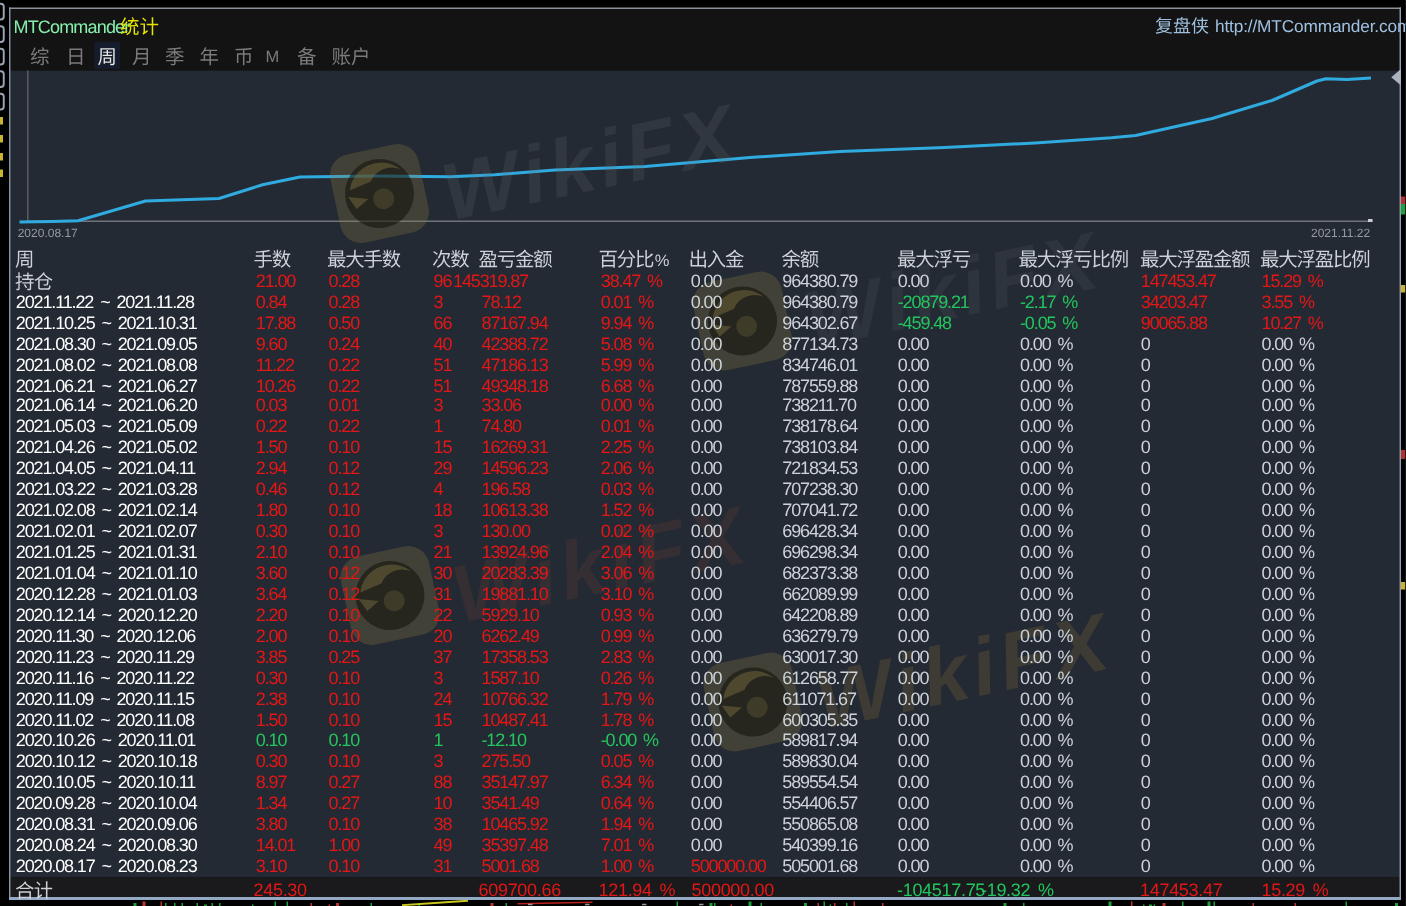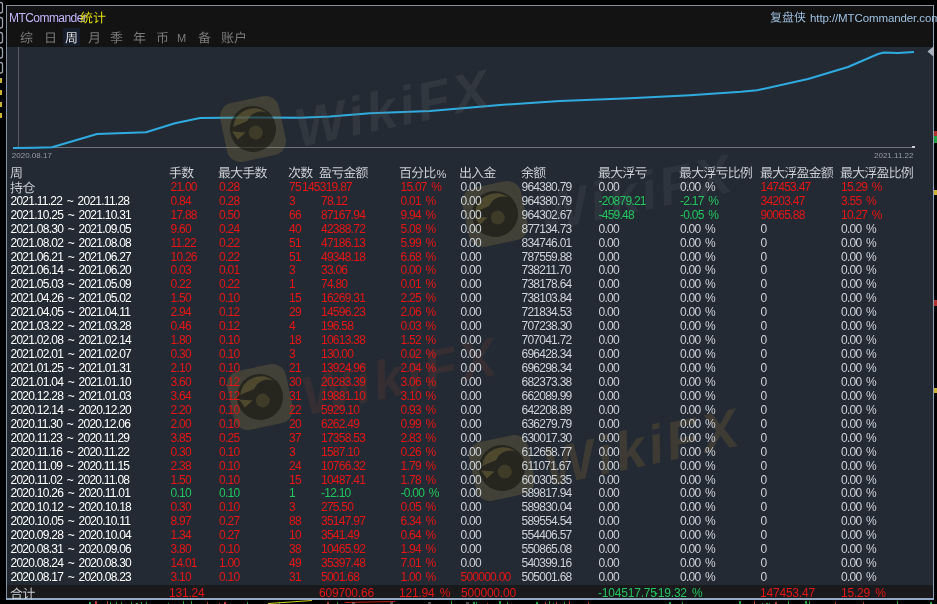--- a/index.html
+++ b/index.html
@@ -51,21 +51,21 @@
         <path id="c34" transform="scale(1,-1)" d="M693 493C689 183 676 46 458 -31C471 -43 489 -67 496 -84C732 2 754 161 759 493ZM738 84C804 36 888 -33 930 -77L972 -24C930 17 843 84 778 130ZM531 610V138H595V549H850V140H916V610H728C741 641 755 678 768 714H953V780H515V714H700C690 680 675 641 663 610ZM214 821C227 798 242 770 254 744H61V593H127V682H429V593H497V744H333C319 773 299 809 282 837ZM126 233V-73H194V-40H369V-71H439V233ZM194 21V172H369V21ZM149 416 224 376C168 337 104 305 39 284C50 270 64 236 70 217C146 246 221 287 288 341C351 305 412 268 450 241L501 293C462 319 402 354 339 387C388 436 430 492 459 555L418 582L403 579H250C262 598 272 618 281 637L213 649C184 582 126 502 40 444C54 434 75 412 84 397C135 433 177 476 210 520H364C342 483 312 450 278 419L197 461Z"></path>
       </defs>
     </svg>
 <div class="abs" style="left:7px;top:6px;width:926px;height:41px;background:#131313"></div>
 <div class="abs" style="left:7px;top:47px;width:926px;height:538px;background:#242a33"></div>
 <div class="abs" style="left:7px;top:585px;width:926px;height:13px;background:#1a1a1c"></div>
 <div class="abs" style="left:6px;top:5px;width:928px;height:1px;background:#8a9098"></div>
 <div class="abs" style="left:6px;top:5px;width:1px;height:595px;background:#8795a8"></div>
 <div class="abs" style="left:933px;top:5px;width:1px;height:595px;background:#8fa0b4"></div>
 <div class="abs" style="left:6px;top:598px;width:928px;height:2px;background:#93a9c4"></div>
-<div class="abs" style="left:9px;top:11px;font-size:12px;color:#c4b5fd;letter-spacing:-0.55px">MTCommander</div>
+<div class="abs" style="left:9px;top:11px;font-size:12px;color:#86efac;letter-spacing:-0.55px">MTCommander</div>
 <svg style="position:absolute;left:79.5px;top:11.3px" width="26" height="13" viewBox="0 0 2000 1000" fill="#e4e400">
       <use href="#c29" x="0" y="880"></use>
       <use href="#c31" x="1000" y="880"></use>
     </svg>
 <svg style="position:absolute;left:770px;top:11.3px" width="36" height="12" viewBox="0 0 3000 1000" fill="#9fc0e0">
       <use href="#c11" x="0" y="880"></use>
       <use href="#c28" x="1000" y="880"></use>
       <use href="#c4" x="2000" y="880"></use>
     </svg>
 <div class="abs" style="left:810px;top:11.5px;font-size:11.5px;letter-spacing:-0.1px;color:#9fc0e0">http://MTCommander.com</div>
@@ -224,30 +224,30 @@
 <div class="col" style="left:321px;top:194.8px"><div class="r">78.12</div><div class="r">87167.94</div><div class="r">42388.72</div><div class="r">47186.13</div><div class="r">49348.18</div><div class="r">33.06</div><div class="r">74.80</div><div class="r">16269.31</div><div class="r">14596.23</div><div class="r">196.58</div><div class="r">10613.38</div><div class="r">130.00</div><div class="r">13924.96</div><div class="r">20283.39</div><div class="r">19881.10</div><div class="r">5929.10</div><div class="r">6262.49</div><div class="r">17358.53</div><div class="r">1587.10</div><div class="r">10766.32</div><div class="r">10487.41</div><div class="g">-12.10</div><div class="r">275.50</div><div class="r">35147.97</div><div class="r">3541.49</div><div class="r">10465.92</div><div class="r">35397.48</div><div class="r">5001.68</div></div>
 <div class="col" style="left:400.5px;top:194.8px"><div class="r">0.01 %</div><div class="r">9.94 %</div><div class="r">5.08 %</div><div class="r">5.99 %</div><div class="r">6.68 %</div><div class="r">0.00 %</div><div class="r">0.01 %</div><div class="r">2.25 %</div><div class="r">2.06 %</div><div class="r">0.03 %</div><div class="r">1.52 %</div><div class="r">0.02 %</div><div class="r">2.04 %</div><div class="r">3.06 %</div><div class="r">3.10 %</div><div class="r">0.93 %</div><div class="r">0.99 %</div><div class="r">2.83 %</div><div class="r">0.26 %</div><div class="r">1.79 %</div><div class="r">1.78 %</div><div class="g">-0.00 %</div><div class="r">0.05 %</div><div class="r">6.34 %</div><div class="r">0.64 %</div><div class="r">1.94 %</div><div class="r">7.01 %</div><div class="r">1.00 %</div></div>
 <div class="col" style="left:460.5px;top:194.8px"><div class="w">0.00</div><div class="w">0.00</div><div class="w">0.00</div><div class="w">0.00</div><div class="w">0.00</div><div class="w">0.00</div><div class="w">0.00</div><div class="w">0.00</div><div class="w">0.00</div><div class="w">0.00</div><div class="w">0.00</div><div class="w">0.00</div><div class="w">0.00</div><div class="w">0.00</div><div class="w">0.00</div><div class="w">0.00</div><div class="w">0.00</div><div class="w">0.00</div><div class="w">0.00</div><div class="w">0.00</div><div class="w">0.00</div><div class="w">0.00</div><div class="w">0.00</div><div class="w">0.00</div><div class="w">0.00</div><div class="w">0.00</div><div class="w">0.00</div><div class="r">500000.00</div></div>
 <div class="col" style="left:521.5px;top:194.8px"><div class="w">964380.79</div><div class="w">964302.67</div><div class="w">877134.73</div><div class="w">834746.01</div><div class="w">787559.88</div><div class="w">738211.70</div><div class="w">738178.64</div><div class="w">738103.84</div><div class="w">721834.53</div><div class="w">707238.30</div><div class="w">707041.72</div><div class="w">696428.34</div><div class="w">696298.34</div><div class="w">682373.38</div><div class="w">662089.99</div><div class="w">642208.89</div><div class="w">636279.79</div><div class="w">630017.30</div><div class="w">612658.77</div><div class="w">611071.67</div><div class="w">600305.35</div><div class="w">589817.94</div><div class="w">589830.04</div><div class="w">589554.54</div><div class="w">554406.57</div><div class="w">550865.08</div><div class="w">540399.16</div><div class="w">505001.68</div></div>
 <div class="col" style="left:598.5px;top:194.8px"><div class="g">-20879.21</div><div class="g">-459.48</div><div class="w">0.00</div><div class="w">0.00</div><div class="w">0.00</div><div class="w">0.00</div><div class="w">0.00</div><div class="w">0.00</div><div class="w">0.00</div><div class="w">0.00</div><div class="w">0.00</div><div class="w">0.00</div><div class="w">0.00</div><div class="w">0.00</div><div class="w">0.00</div><div class="w">0.00</div><div class="w">0.00</div><div class="w">0.00</div><div class="w">0.00</div><div class="w">0.00</div><div class="w">0.00</div><div class="w">0.00</div><div class="w">0.00</div><div class="w">0.00</div><div class="w">0.00</div><div class="w">0.00</div><div class="w">0.00</div><div class="w">0.00</div></div>
 <div class="col" style="left:680px;top:194.8px"><div class="g">-2.17 %</div><div class="g">-0.05 %</div><div class="w">0.00 %</div><div class="w">0.00 %</div><div class="w">0.00 %</div><div class="w">0.00 %</div><div class="w">0.00 %</div><div class="w">0.00 %</div><div class="w">0.00 %</div><div class="w">0.00 %</div><div class="w">0.00 %</div><div class="w">0.00 %</div><div class="w">0.00 %</div><div class="w">0.00 %</div><div class="w">0.00 %</div><div class="w">0.00 %</div><div class="w">0.00 %</div><div class="w">0.00 %</div><div class="w">0.00 %</div><div class="w">0.00 %</div><div class="w">0.00 %</div><div class="w">0.00 %</div><div class="w">0.00 %</div><div class="w">0.00 %</div><div class="w">0.00 %</div><div class="w">0.00 %</div><div class="w">0.00 %</div><div class="w">0.00 %</div></div>
 <div class="col" style="left:760.5px;top:194.8px"><div class="r">34203.47</div><div class="r">90065.88</div><div class="w">0</div><div class="w">0</div><div class="w">0</div><div class="w">0</div><div class="w">0</div><div class="w">0</div><div class="w">0</div><div class="w">0</div><div class="w">0</div><div class="w">0</div><div class="w">0</div><div class="w">0</div><div class="w">0</div><div class="w">0</div><div class="w">0</div><div class="w">0</div><div class="w">0</div><div class="w">0</div><div class="w">0</div><div class="w">0</div><div class="w">0</div><div class="w">0</div><div class="w">0</div><div class="w">0</div><div class="w">0</div><div class="w">0</div></div>
 <div class="col" style="left:841px;top:194.8px"><div class="r">3.55 %</div><div class="r">10.27 %</div><div class="w">0.00 %</div><div class="w">0.00 %</div><div class="w">0.00 %</div><div class="w">0.00 %</div><div class="w">0.00 %</div><div class="w">0.00 %</div><div class="w">0.00 %</div><div class="w">0.00 %</div><div class="w">0.00 %</div><div class="w">0.00 %</div><div class="w">0.00 %</div><div class="w">0.00 %</div><div class="w">0.00 %</div><div class="w">0.00 %</div><div class="w">0.00 %</div><div class="w">0.00 %</div><div class="w">0.00 %</div><div class="w">0.00 %</div><div class="w">0.00 %</div><div class="w">0.00 %</div><div class="w">0.00 %</div><div class="w">0.00 %</div><div class="w">0.00 %</div><div class="w">0.00 %</div><div class="w">0.00 %</div><div class="w">0.00 %</div></div>
 <div class="abs num r" style="left:170.5px;top:180.3px">21.00</div>
 <div class="abs num r" style="left:219px;top:180.3px">0.28</div>
-<div class="abs num r" style="left:289px;top:180.3px">75</div>
+<div class="abs num r" style="left:289px;top:180.3px">96</div>
 <div class="abs num r" style="left:302px;top:180.3px">145319.87</div>
-<div class="abs num r" style="left:400.5px;top:180.3px">15.07 %</div>
+<div class="abs num r" style="left:400.5px;top:180.3px">38.47 %</div>
 <div class="abs num w" style="left:460.5px;top:180.3px">0.00</div>
 <div class="abs num w" style="left:521.5px;top:180.3px">964380.79</div>
 <div class="abs num w" style="left:598.5px;top:180.3px">0.00</div>
 <div class="abs num w" style="left:680px;top:180.3px">0.00 %</div>
 <div class="abs num r" style="left:760.5px;top:180.3px">147453.47</div>
 <div class="abs num r" style="left:841px;top:180.3px">15.29 %</div>
-<div class="abs num tot r" style="left:169px;top:586px">131.24</div>
+<div class="abs num tot r" style="left:169px;top:586px">245.30</div>
 <div class="abs num tot r" style="left:319px;top:586px">609700.66</div>
 <div class="abs num tot r" style="left:399px;top:586px">121.94 %</div>
 <div class="abs num tot r" style="left:461px;top:586px">500000.00</div>
 <div class="abs num tot g" style="left:598px;top:586px">-104517.75</div>
 <div class="abs num tot g" style="left:654px;top:586px">-19.32 %</div>
 <div class="abs num tot r" style="left:760px;top:586px">147453.47</div>
 <div class="abs num tot r" style="left:841px;top:586px">15.29 %</div>
 <svg class="abs" style="left:0;top:0" width="6" height="604" viewBox="0 0 6 604">
       <rect x="-2" y="2.5" width="4.5" height="10.5" rx="2" fill="none" stroke="#9aa4b2" stroke-width="1.3"></rect>
       <rect x="-2" y="17.5" width="4.5" height="10.5" rx="2" fill="none" stroke="#9aa4b2" stroke-width="1.3"></rect>

